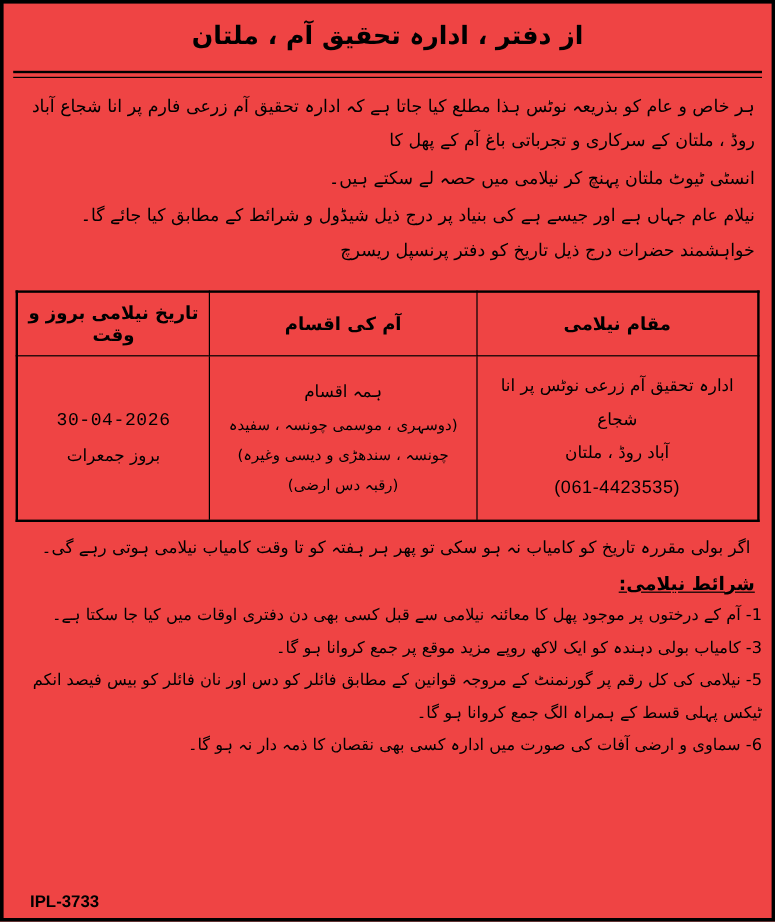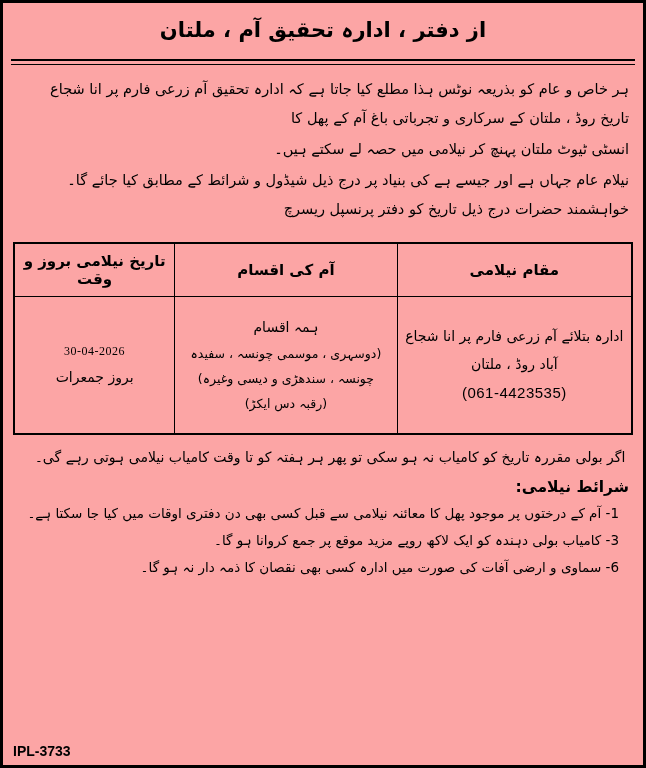--- a/index.html
+++ b/index.html
@@ -14,21 +14,21 @@
     color: #000000;
     overflow: hidden;
   }
   .page {
     position: relative;
     width: 646px;
     height: 768px;
     box-sizing: border-box;
     border: 3px solid #000;
     padding: 0;
-    background: #fca5a5;
+    background: #ef4444;
   }
   .rtl {
     direction: rtl;
     text-align: right;
     unicode-bidi: embed;
   }
   .center {
     text-align: center;
   }
   
@@ -93,100 +93,102 @@
     padding: 4px 14px 6px 28px;
     font-size: 14px;
     line-height: 1.8;
     text-align: center;
   }
   
   .cond-title {
     padding: 2px 14px 2px 14px;
     font-size: 15.5px;
     font-weight: bold;
+    text-decoration: underline;
   }
   ol.conditions {
     margin: 2px 0 4px 0;
-    padding: 0 24px 0 14px;
+    padding: 0 8px 0 14px;
     list-style: none;
   }
   ol.conditions li {
     font-size: 13.5px;
     line-height: 1.95;
     margin: 0 0 1px 0;
     padding: 0;
   }
   .ref {
     position: absolute;
-    left: 10px;
+    left: 22px;
     bottom: 6px;
     font-size: 14px;
     font-weight: bold;
     font-family: "Liberation Sans", sans-serif;
   }
   .phone {
     font-family: Liberation Sans, sans-serif;
     font-size: 15px;
     letter-spacing: 0.5px;
   }
   .date-val {
-    font-family: Liberation Serif, serif;
-    font-size: 12px;
+    font-family: Liberation Mono, monospace;
+    font-size: 15px;
     letter-spacing: 0.5px;
   }
 </style>
 </head>
 <body>
 
 <div class="page">
 
   <div class="header-title rtl center">از دفتر ، ادارہ تحقیق آم ، ملتان</div>
   <hr class="rule">
   <hr class="rule-thin">
 
   <div class="intro rtl">
-    <p>ہر خاص و عام کو بذریعہ نوٹس ہذا مطلع کیا جاتا ہے کہ ادارہ تحقیق آم زرعی فارم پر انا شجاع تاریخ روڈ ، ملتان کے سرکاری و تجرباتی باغ آم کے پھل کا</p>
+    <p>ہر خاص و عام کو بذریعہ نوٹس ہذا مطلع کیا جاتا ہے کہ ادارہ تحقیق آم زرعی فارم پر انا شجاع آباد روڈ ، ملتان کے سرکاری و تجرباتی باغ آم کے پھل کا</p>
     <p>انسٹی ٹیوٹ ملتان پہنچ کر نیلامی میں حصہ لے سکتے ہیں۔</p>
     <p>نیلام عام جہاں ہے اور جیسے ہے کی بنیاد پر درج ذیل شیڈول و شرائط کے مطابق کیا جائے گا۔ خواہشمند حضرات درج ذیل تاریخ کو دفتر پرنسپل ریسرچ</p>
   </div>
 
   <table class="auction-table rtl">
     <thead>
       <tr>
         <th class="col-place">مقام نیلامی</th>
         <th class="col-kind">آم کی اقسام</th>
         <th class="col-date">تاریخ نیلامی بروز و وقت</th>
       </tr>
     </thead>
     <tbody>
       <tr>
         <td>
-          <div>ادارہ بتلائے آم زرعی فارم پر انا شجاع</div>
+          <div>ادارہ تحقیق آم زرعی نوٹس پر انا شجاع</div>
           <div>آباد روڈ ، ملتان</div>
           <div class="phone">(061-4423535)</div>
         </td>
         <td>
           <div>ہمہ اقسام</div>
           <div class="small-note">(دوسہری ، موسمی چونسہ ، سفیدہ چونسہ ، سندھڑی و دیسی وغیرہ)</div>
-          <div class="small-note">(رقبہ دس ایکڑ)</div>
+          <div class="small-note">(رقبہ دس ارضی)</div>
         </td>
         <td>
           <div class="date-val">30-04-2026</div>
           <div>بروز جمعرات</div>
         </td>
       </tr>
     </tbody>
   </table>
 
   <div class="note-line rtl center">اگر بولی مقررہ تاریخ کو کامیاب نہ ہو سکی تو پھر ہر ہفتہ کو تا وقت کامیاب نیلامی ہوتی رہے گی۔</div>
 
   <div class="cond-title rtl">شرائط نیلامی:</div>
 
   <ol class="conditions rtl">
     <li>1- آم کے درختوں پر موجود پھل کا معائنہ نیلامی سے قبل کسی بھی دن دفتری اوقات میں کیا جا سکتا ہے۔</li>
     <li>3- کامیاب بولی دہندہ کو ایک لاکھ روپے مزید موقع پر جمع کروانا ہو گا۔</li>
+    <li>5- نیلامی کی کل رقم پر گورنمنٹ کے مروجہ قوانین کے مطابق فائلر کو دس اور نان فائلر کو بیس فیصد انکم ٹیکس پہلی قسط کے ہمراہ الگ جمع کروانا ہو گا۔</li>
     <li>6- سماوی و ارضی آفات کی صورت میں ادارہ کسی بھی نقصان کا ذمہ دار نہ ہو گا۔</li>
 
   </ol>
 
   <div class="ref">IPL-3733</div>
 
 </div>
 
 </body></html>

